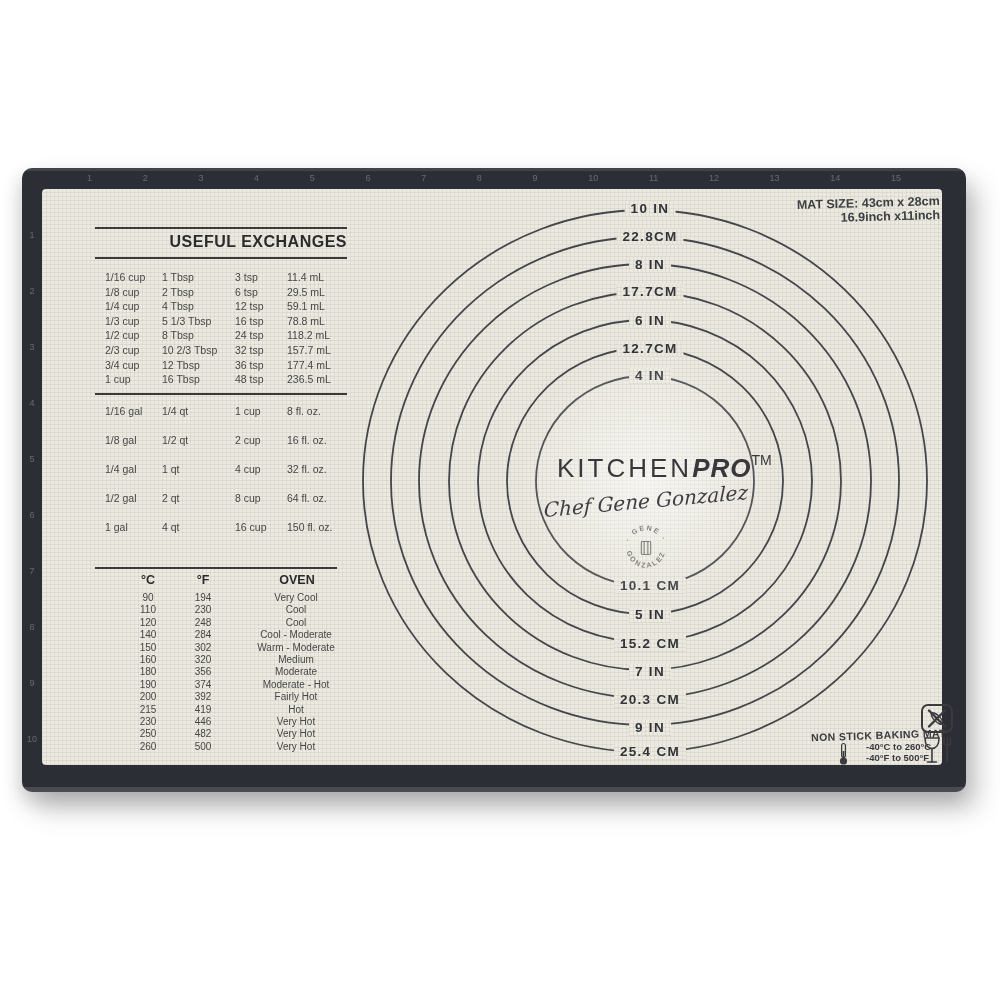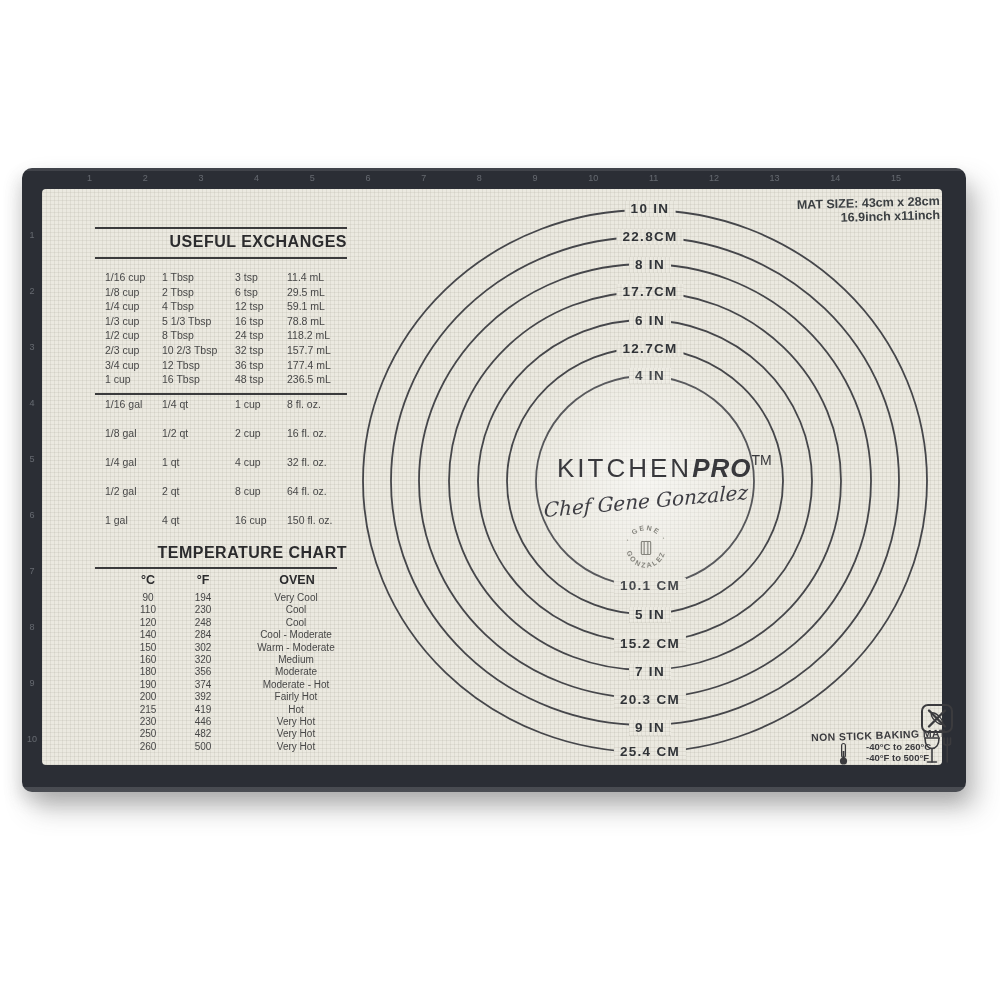--- a/index.html
+++ b/index.html
@@ -25,21 +25,21 @@
        flex-direction:column;justify-content:space-between;align-items:center;
        color:rgba(222,226,233,.32);font-size:9px;}
   
   .panel{position:absolute;left:53px;top:38px;width:252px;height:545px;color:#474747;}
   .rule{position:absolute;left:0;width:100%;border-top:2px solid #3a3a3c;height:0;}
   .panel-title{position:absolute;left:0;width:100%;text-align:right;font-weight:bold;
        font-size:16px;letter-spacing:.5px;color:#2b2b2d;white-space:nowrap;}
   .grid{position:absolute;display:grid;box-sizing:border-box;}
   .cup-table{left:0;top:44px;width:100%;grid-template-columns:57px 73px 52px 1fr;
        padding-left:10px;grid-auto-rows:14.6px;font-size:10.5px;}
-  .gal-table{left:0;top:162px;width:100%;grid-template-columns:57px 73px 52px 1fr;
+  .gal-table{left:0;top:169px;width:100%;grid-template-columns:57px 73px 52px 1fr;
        padding-left:10px;grid-auto-rows:29px;align-items:center;font-size:10.5px;}
   .temp-header{left:24px;top:346px;grid-template-columns:58px 52px 120px;
        font-weight:bold;font-size:12.5px;color:#2b2b2d;}
   .temp-table{left:24px;top:365px;width:calc(100% - 24px);grid-template-columns:58px 52px 1fr;
        grid-auto-rows:12.4px;font-size:10px;}
   .trow{display:contents;}
   .tc{white-space:nowrap;}
   .temp-header .hc1,.temp-header .hc2,.temp-table .tcc1,.temp-table .tcc2{text-align:center;}
   .temp-header .hc3,.temp-table .tcc3{padding-left:16px;text-align:center;}
   
@@ -208,21 +208,20 @@
             </div>
 
             <div class="trow">
               <span class="tc">1 gal</span>
               <span class="tc">4 qt</span>
               <span class="tc">16 cup</span>
               <span class="tc">150 fl. oz.</span>
             </div>
           </div>
 
-        <div class="panel-title" style="top:317px;">TEMPERATURE CHART</div>
         <div class="rule" style="top:340px;width:96%;border-top-width:2.5px;"></div>
 
         <div class="grid temp-header">
           <span class="hc1">°C</span>
           <span class="hc2">°F</span>
           <span class="hc3">OVEN</span>
         </div>
 
         <div class="grid temp-table">
 

